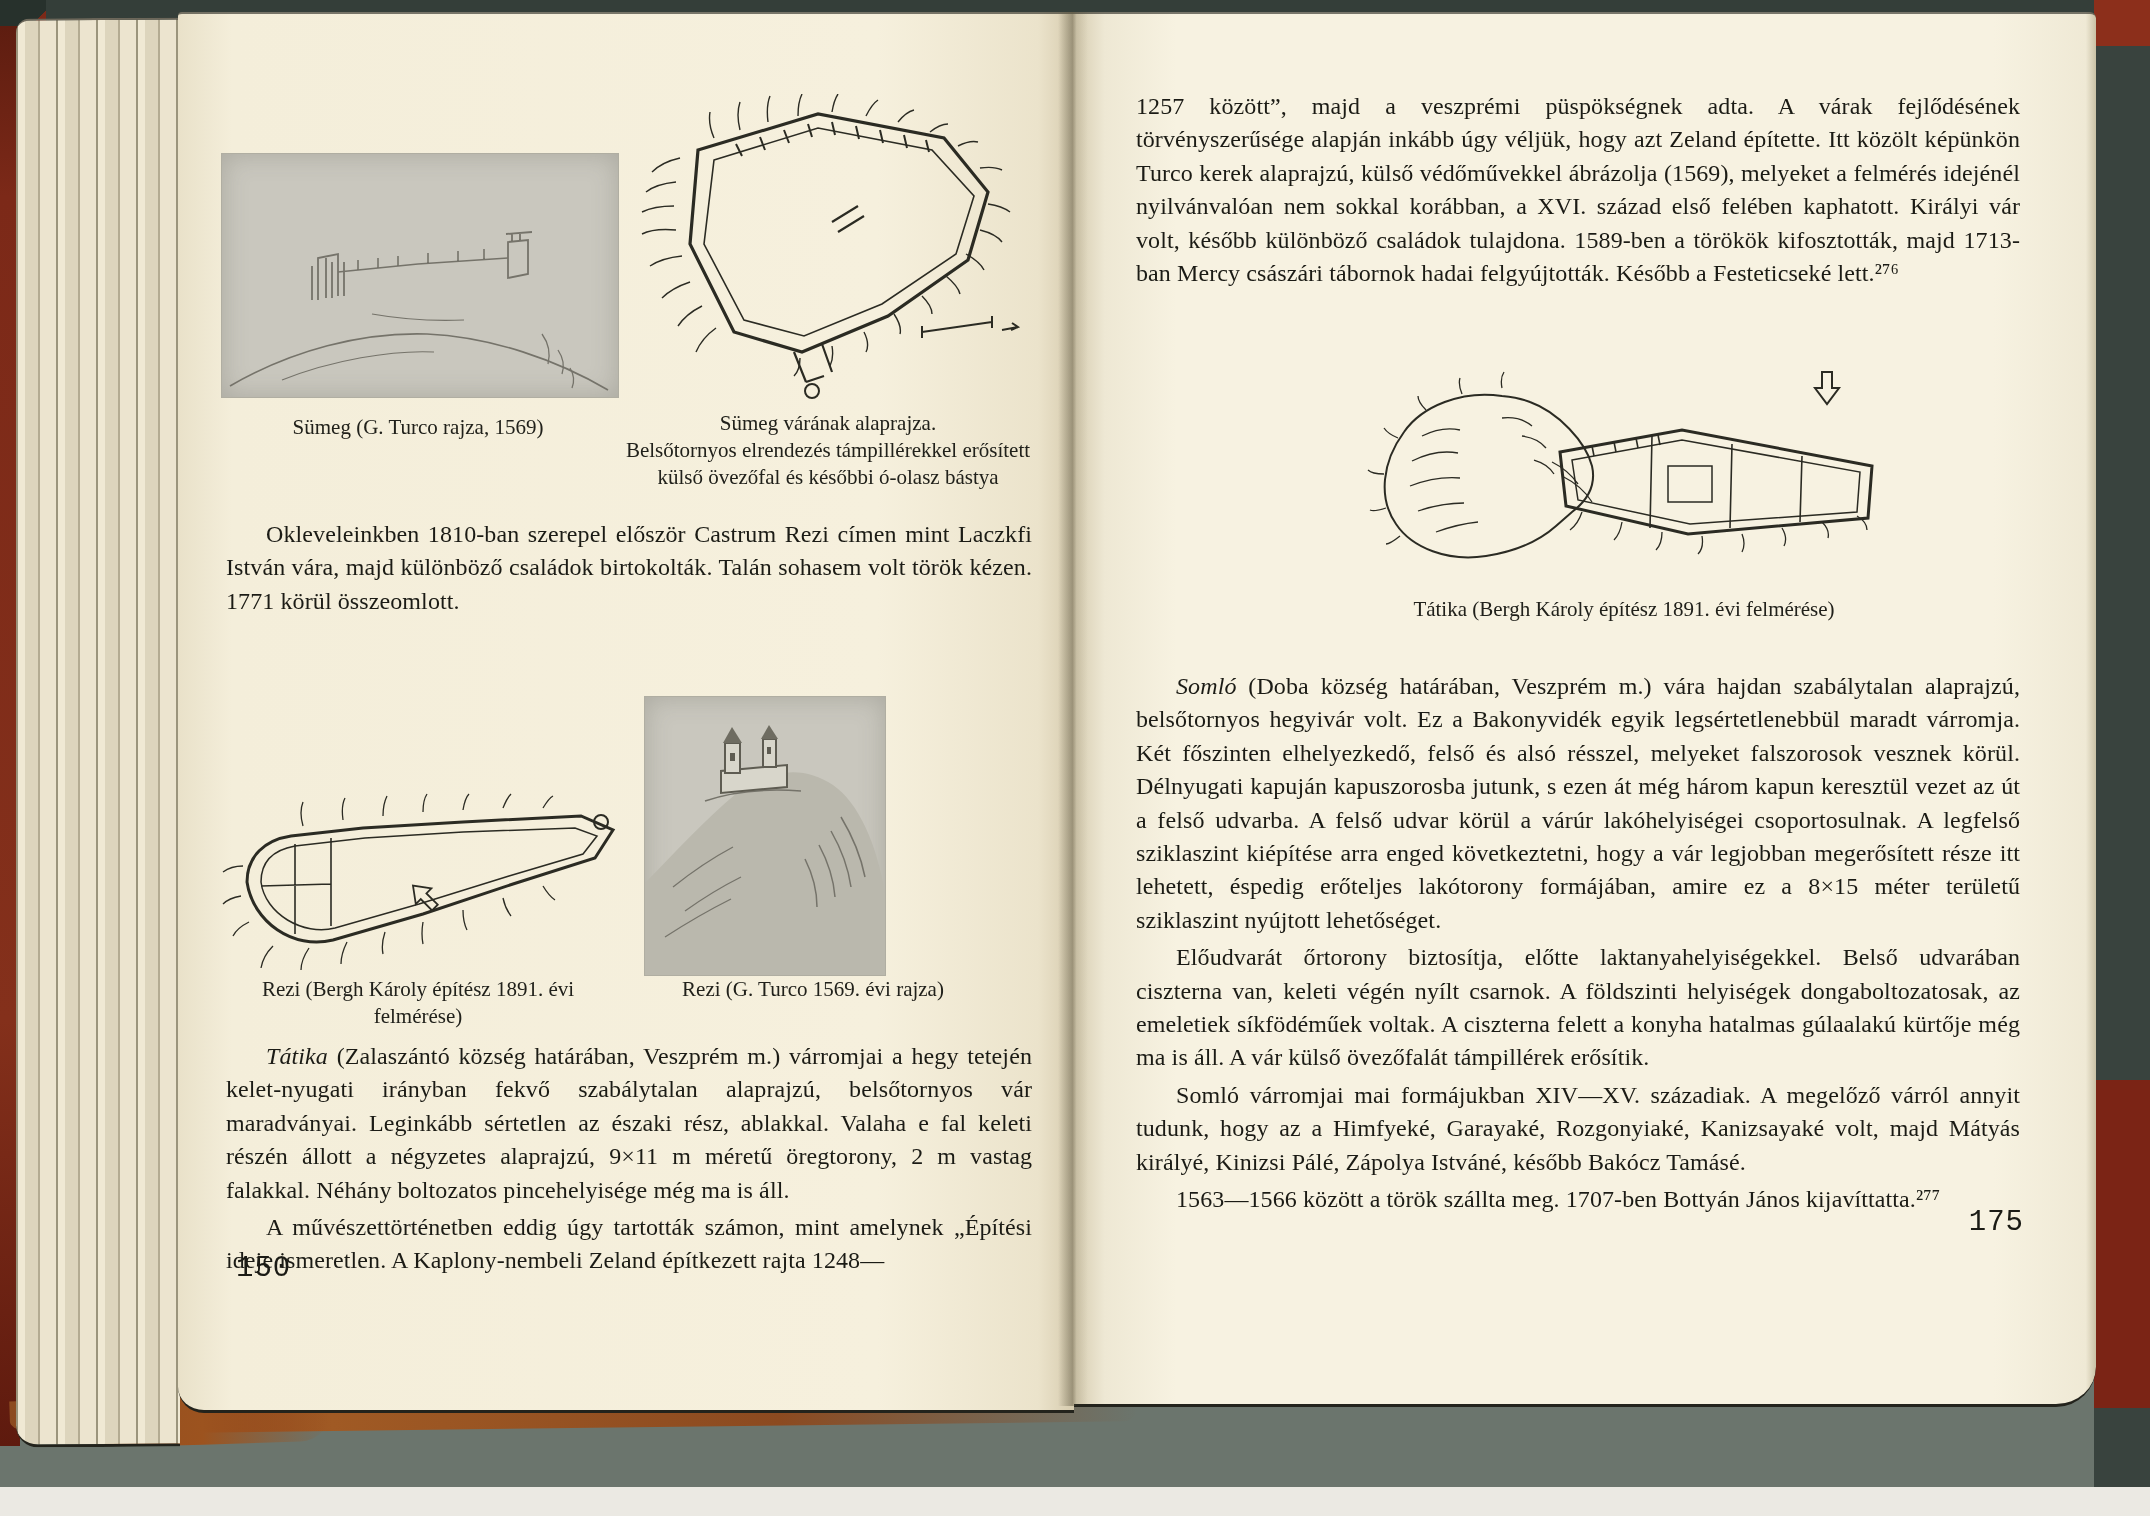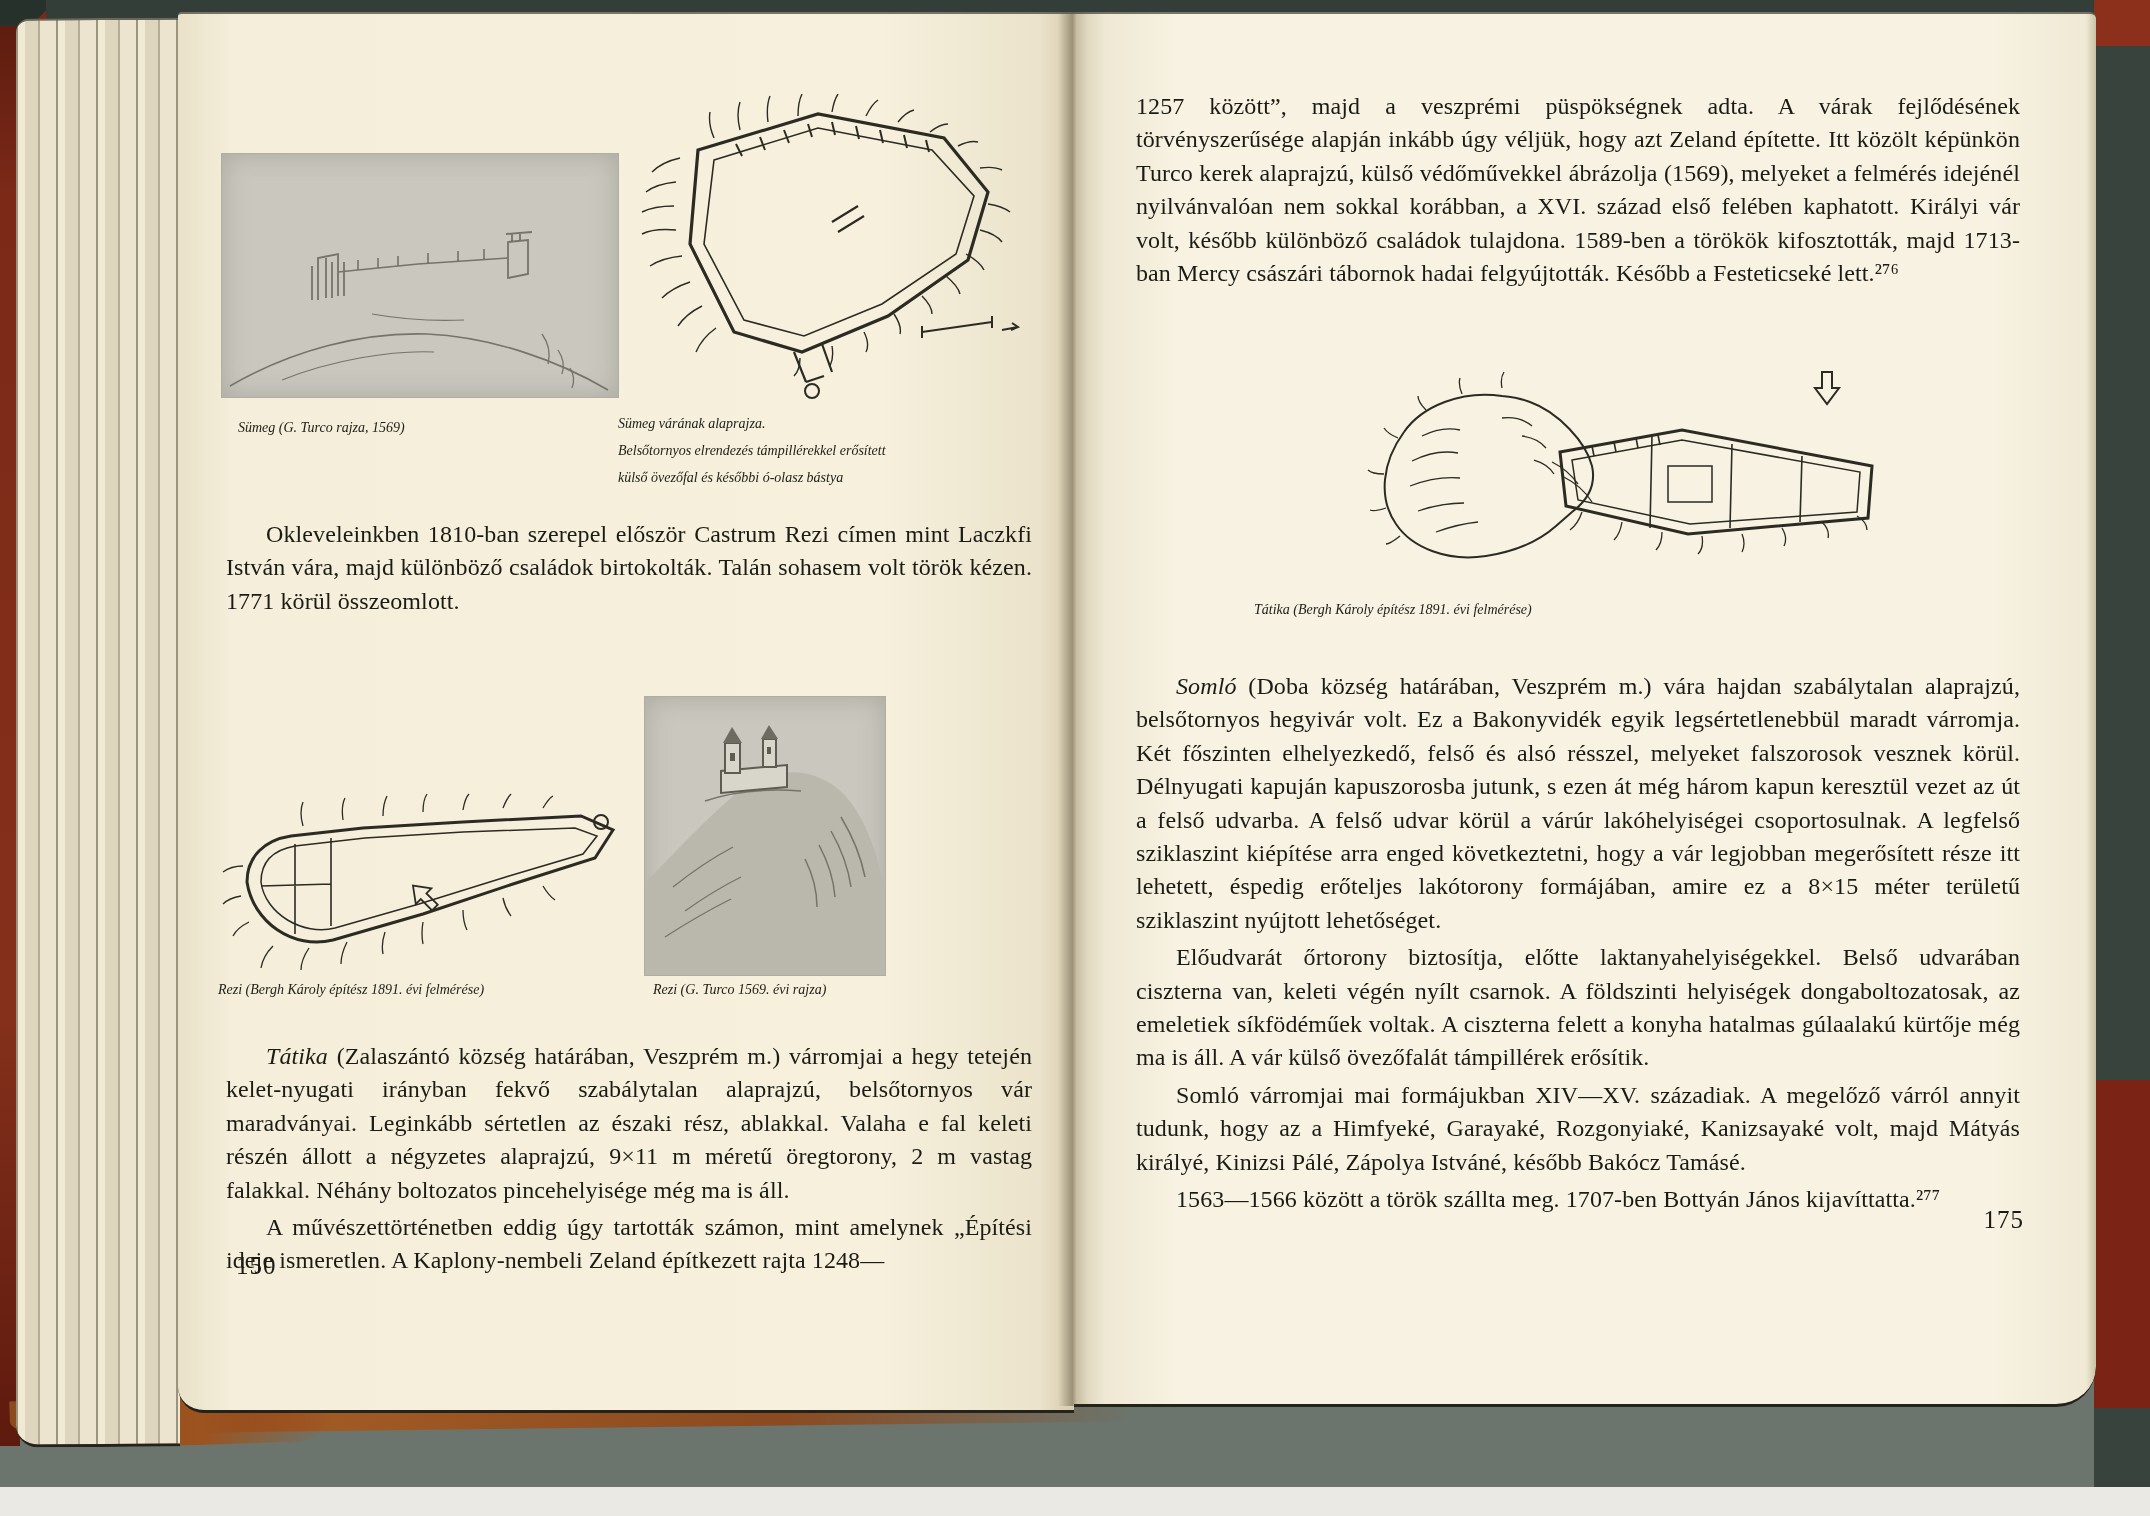--- a/index.html
+++ b/index.html
@@ -34,22 +34,22 @@
     background:linear-gradient(90deg,#e9e1c9 0,#f4eeda 6%,#f6f0dd 78%,#ebe3cb 96%,#d6cbae 100%);}
   .page-right{left:1074px;top:12px;width:1022px;height:1390px;border-radius:0 6px 40px 0;
     background:linear-gradient(90deg,#d6ccb0 0,#eee8d4 3%,#f7f2e1 10%,#f7f2e1 90%,#efe9d5 99%,#c9c1a5 100%);}
   .gutter{left:1058px;top:12px;width:30px;height:1394px;pointer-events:none;
     background:linear-gradient(90deg,rgba(80,72,50,0) 0,rgba(95,88,66,.5) 48%,rgba(80,72,50,.12) 62%,rgba(0,0,0,0) 100%);}
   
   .tcol{position:absolute;font-size:24px;line-height:33.4px;text-align:justify;letter-spacing:.1px;}
   .tcol p{margin:4px;}
   p.ind{text-indent:40px;}
   .lead{font-style:italic;}
-  .cap{position:absolute;font-style:italic;font-size:14px;line-height:27px;text-align:left;color:#21211b;}
-  .pagenum{position:absolute;font-size:25px;letter-spacing:1px;}
+  .cap{position:absolute;font-size:21px;line-height:27px;text-align:center;color:#21211b;}
+  .pagenum{position:absolute;font-size:29px;letter-spacing:1px;font-family:Liberation Mono, monospace;}
   
   .fig{position:absolute;}
   .photo{background:#c9c7be;box-shadow:inset 0 0 26px rgba(90,90,78,.28),0 0 0 1px #b0aea2;}
   svg{display:block;}
   .plan-stroke{stroke:#2b2b23;fill:none;}
   .sketch{stroke:#75736a;fill:none;}
 </style>
 </head>
 <body>
 

